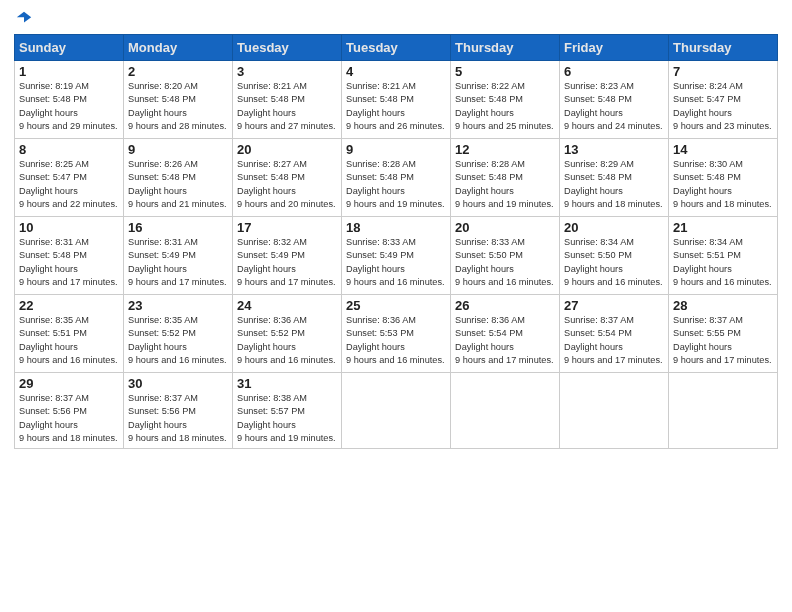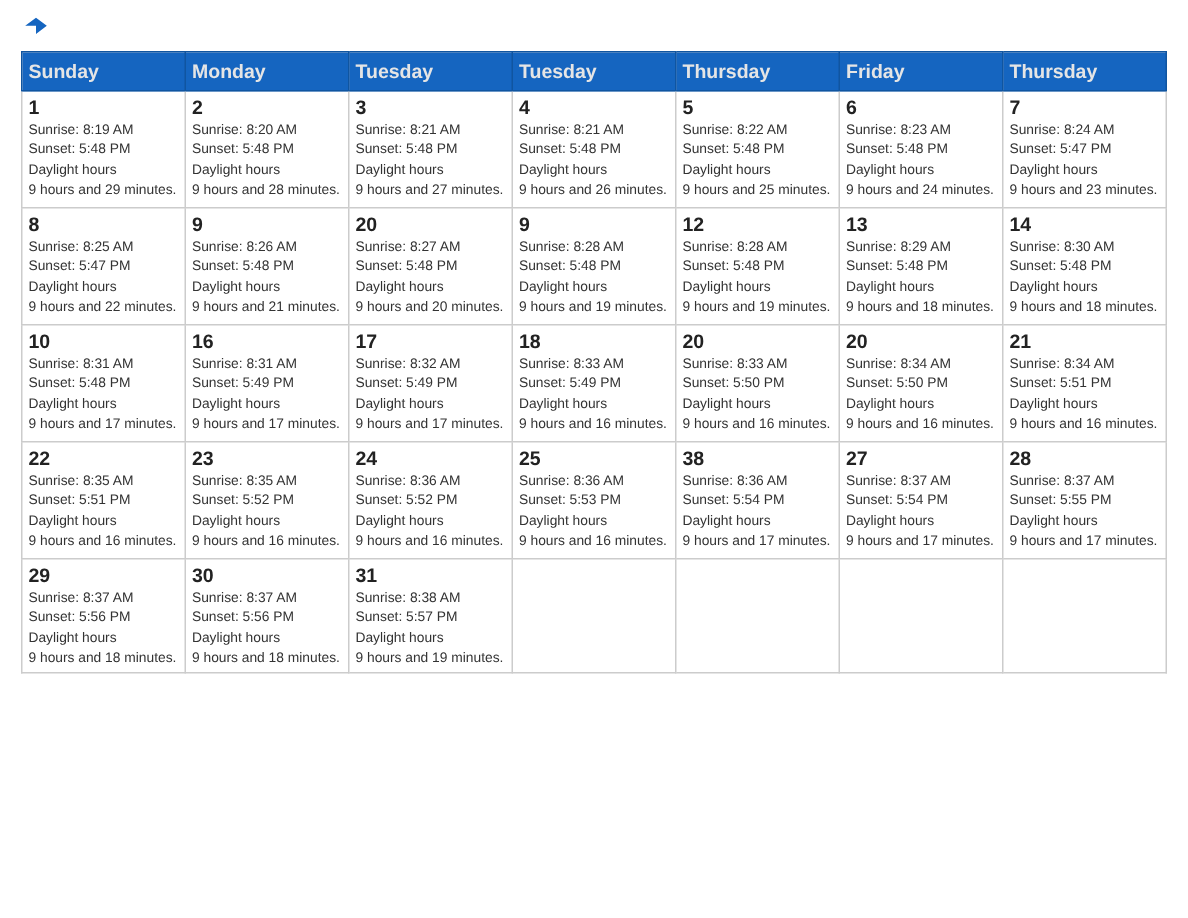--- a/index.html
+++ b/index.html
@@ -230,21 +230,21 @@
         </td>
           <td>
           <span class="day-number">24</span>
           <span class="day-info">Sunrise: 8:36 AM<br>Sunset: 5:52 PM<br>Daylight hours<br>9 hours and 16 minutes.</span>
         </td>
           <td>
           <span class="day-number">25</span>
           <span class="day-info">Sunrise: 8:36 AM<br>Sunset: 5:53 PM<br>Daylight hours<br>9 hours and 16 minutes.</span>
         </td>
           <td>
-          <span class="day-number">38</span>
+          <span class="day-number">26</span>
           <span class="day-info">Sunrise: 8:36 AM<br>Sunset: 5:54 PM<br>Daylight hours<br>9 hours and 17 minutes.</span>
         </td>
           <td>
           <span class="day-number">27</span>
           <span class="day-info">Sunrise: 8:37 AM<br>Sunset: 5:54 PM<br>Daylight hours<br>9 hours and 17 minutes.</span>
         </td>
           <td>
           <span class="day-number">28</span>
           <span class="day-info">Sunrise: 8:37 AM<br>Sunset: 5:55 PM<br>Daylight hours<br>9 hours and 17 minutes.</span>
         </td>

